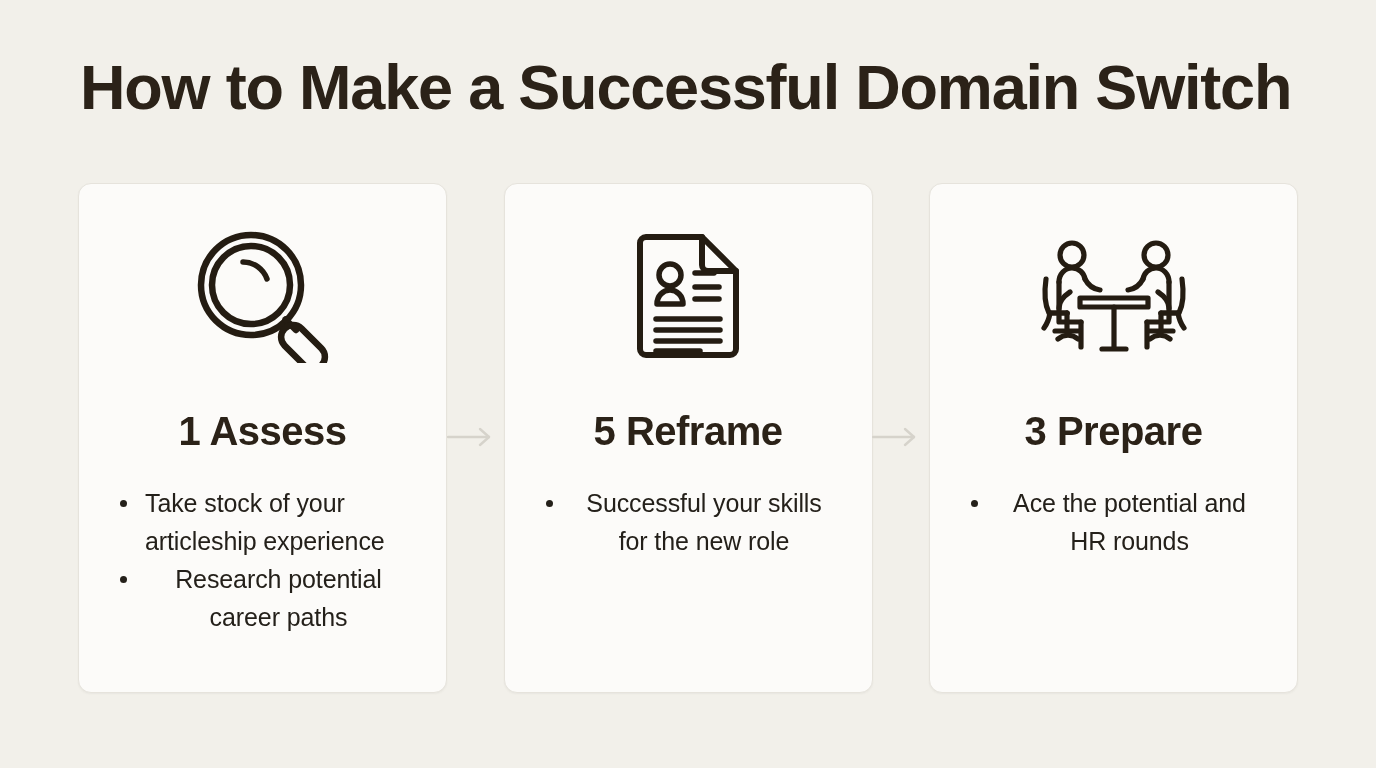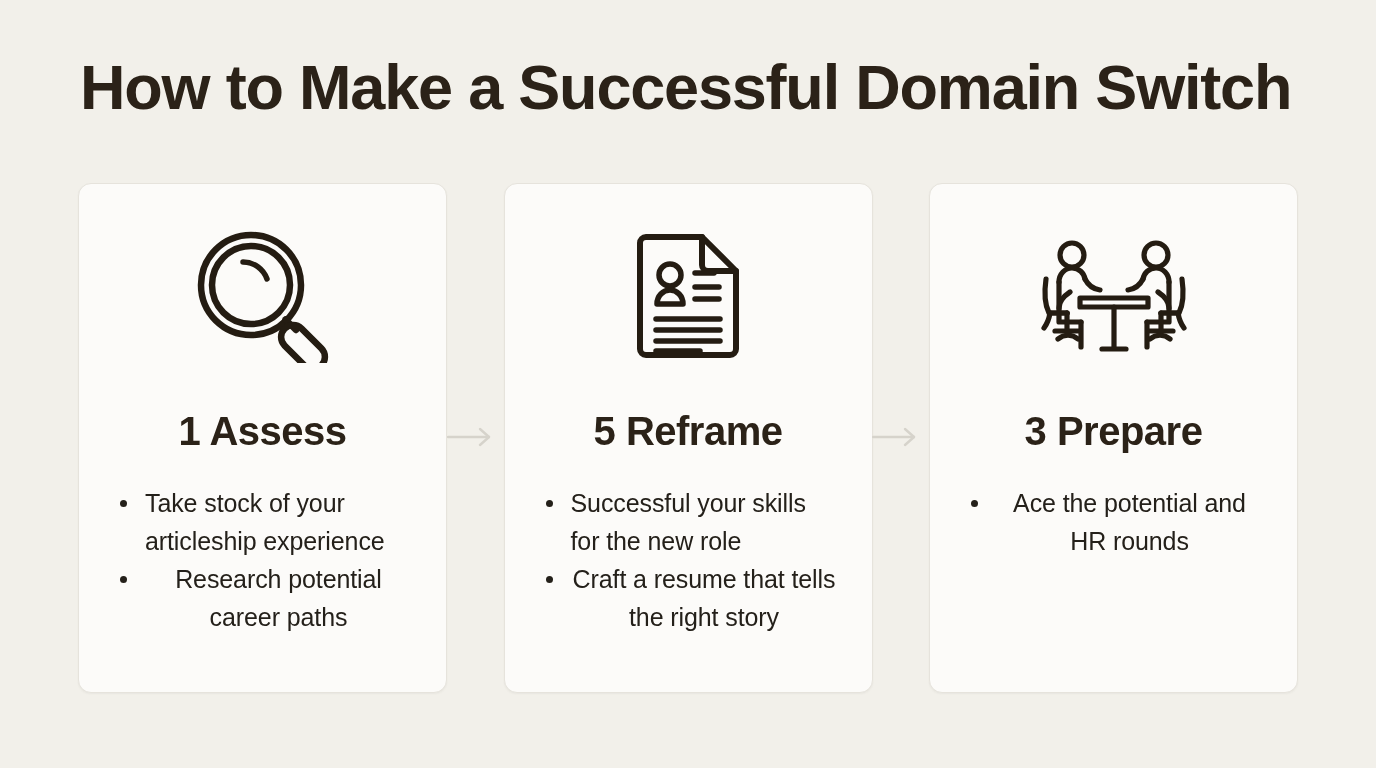--- a/index.html
+++ b/index.html
@@ -167,21 +167,20 @@
           <path d="M59 66h24" stroke-width="5.5"></path>
           <path d="M20 86h64" stroke-width="5.5"></path>
           <path d="M20 97h64" stroke-width="5.5"></path>
           <path d="M20 108h64" stroke-width="5.5"></path>
           <path d="M20 118h44" stroke-width="5.5"></path>
         </svg>
       </div>
       <div class="card-heading">5 Reframe</div>
       <ul class="card-bullets">
         <li>Successful your skills for the new role</li>
-        <li>Craft a resume that tells the right story</li>
       </ul>
     </div>
 
     <div class="card">
       <div class="card-icon">
         <svg width="160" height="120" viewBox="0 0 160 120" fill="none" stroke="#241c12" stroke-width="5.2" stroke-linecap="round" stroke-linejoin="round">
 
           <path d="M46 62h68v9H46z"></path>
           <path d="M80 71v41"></path>
           <path d="M68 113h24"></path>

